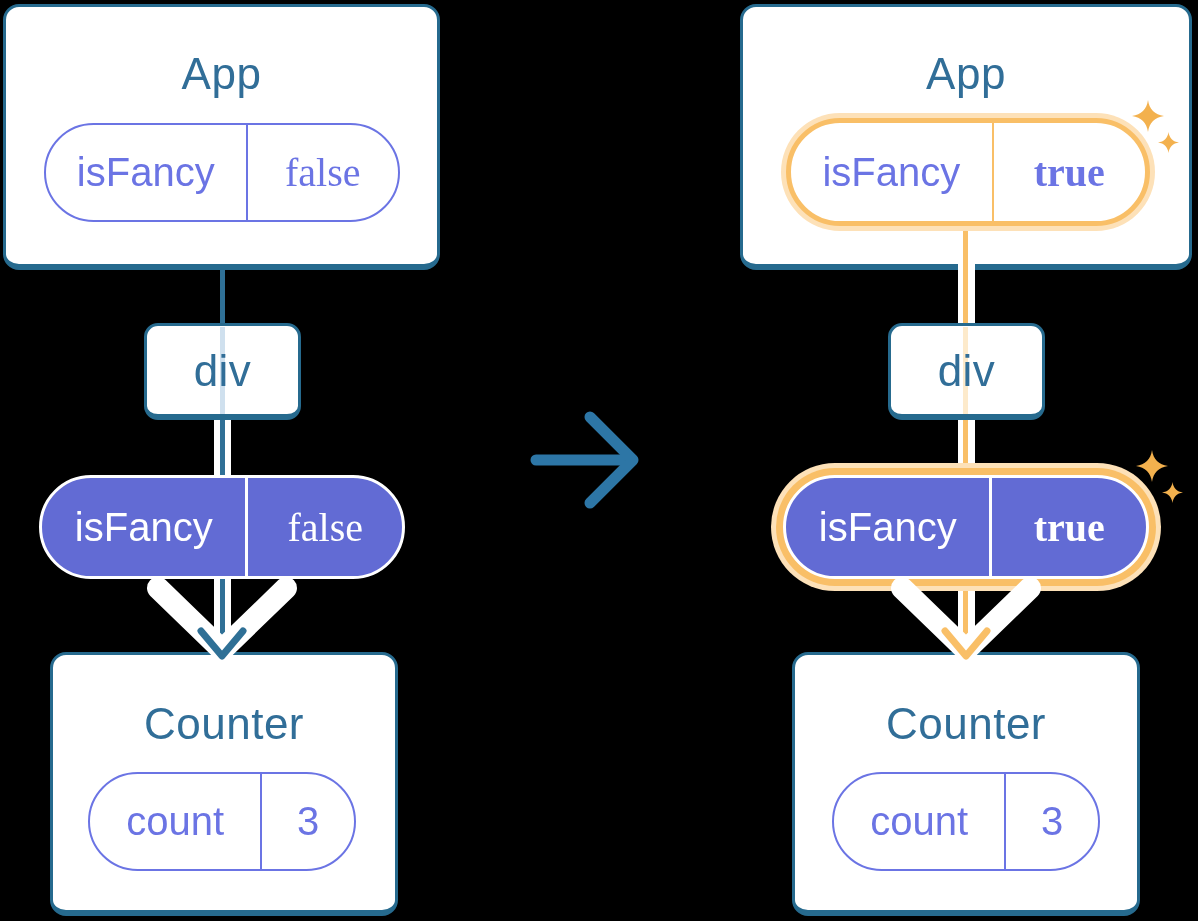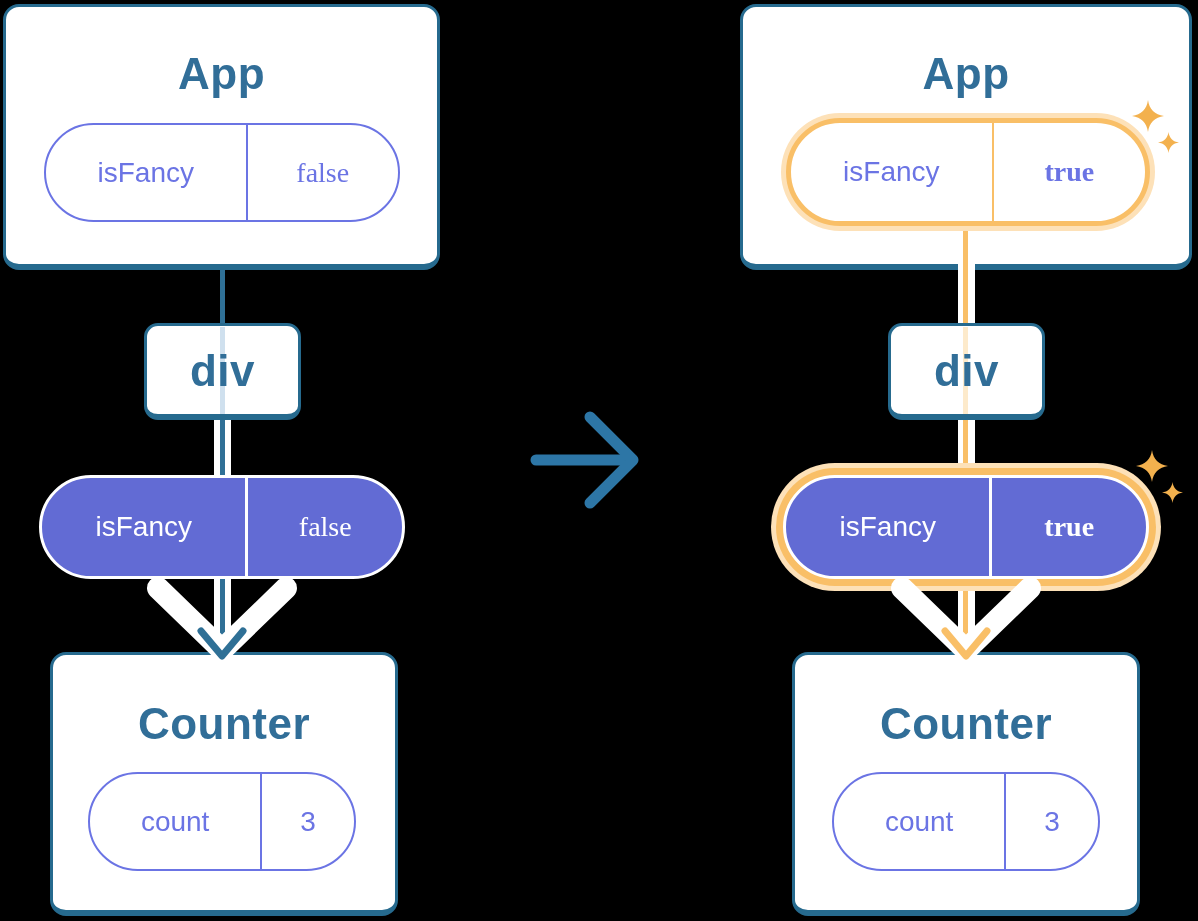--- a/index.html
+++ b/index.html
@@ -8,25 +8,25 @@
     font-family:"Liberation Sans","DejaVu Sans",sans-serif;overflow:hidden;
   }
   .abs{position:absolute;box-sizing:border-box;}
   .card{
     position:absolute;box-sizing:border-box;background:#fff;
     border:3px solid var(--card-border,#266a8e);
     border-bottom-width:6px;border-radius:16px;z-index:1;
   }
   .title{
     position:absolute;color:var(--title,#316e98);font-size:44px;line-height:1.2;
-    text-align:center;font-weight:700;z-index:3;letter-spacing:.5px;
+    text-align:center;font-weight:400;z-index:3;letter-spacing:.5px;
   }
   .pill{
     position:absolute;display:flex;align-items:stretch;box-sizing:border-box;
-    border-radius:70px;font-size:28px;z-index:4;
+    border-radius:70px;font-size:40px;z-index:4;
   }
   .pill .cell{display:flex;align-items:center;justify-content:center;}
   .pill-outline{background:#fff;border:2.5px solid var(--purple,#6b74e4);color:var(--purple,#6b74e4);}
   .pill-outline .val{border-left:2.5px solid var(--purple,#6b74e4);}
   .pill-filled{background:var(--purple-fill,#626bd4);border:3px solid #fff;color:#fff;}
   .pill-filled .val{border-left:3px solid #fff;}
   .pill-orange{
     background:#fff;border:5px solid var(--orange,#f9bf67);color:var(--purple,#6b74e4);
     box-shadow:0 0 0 5px var(--orange-halo,#fde1b8);
   }

